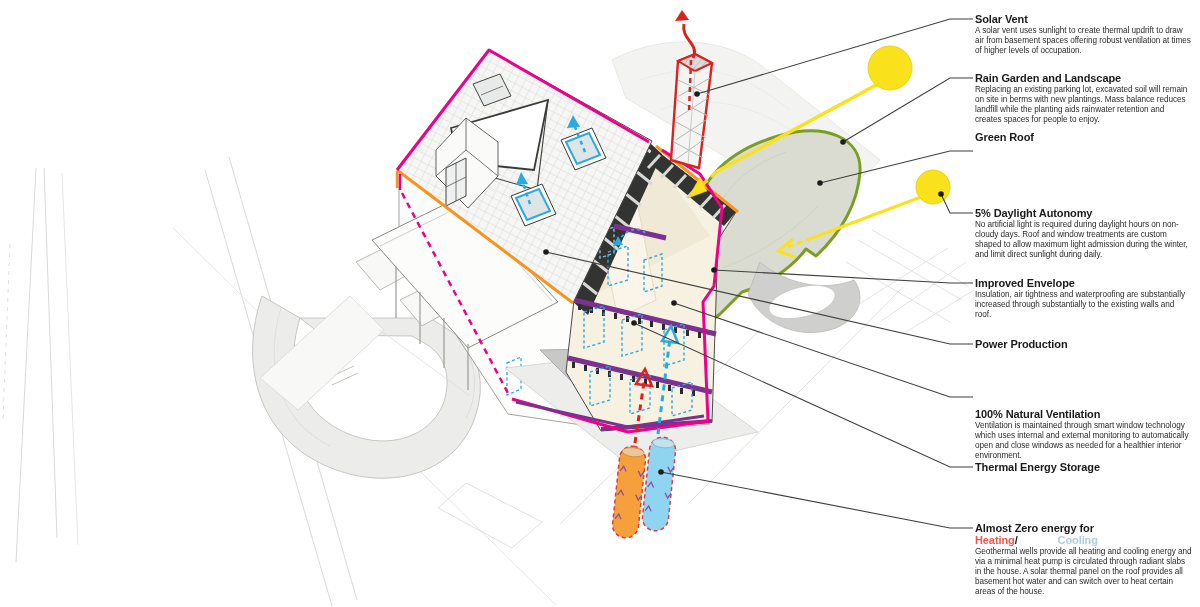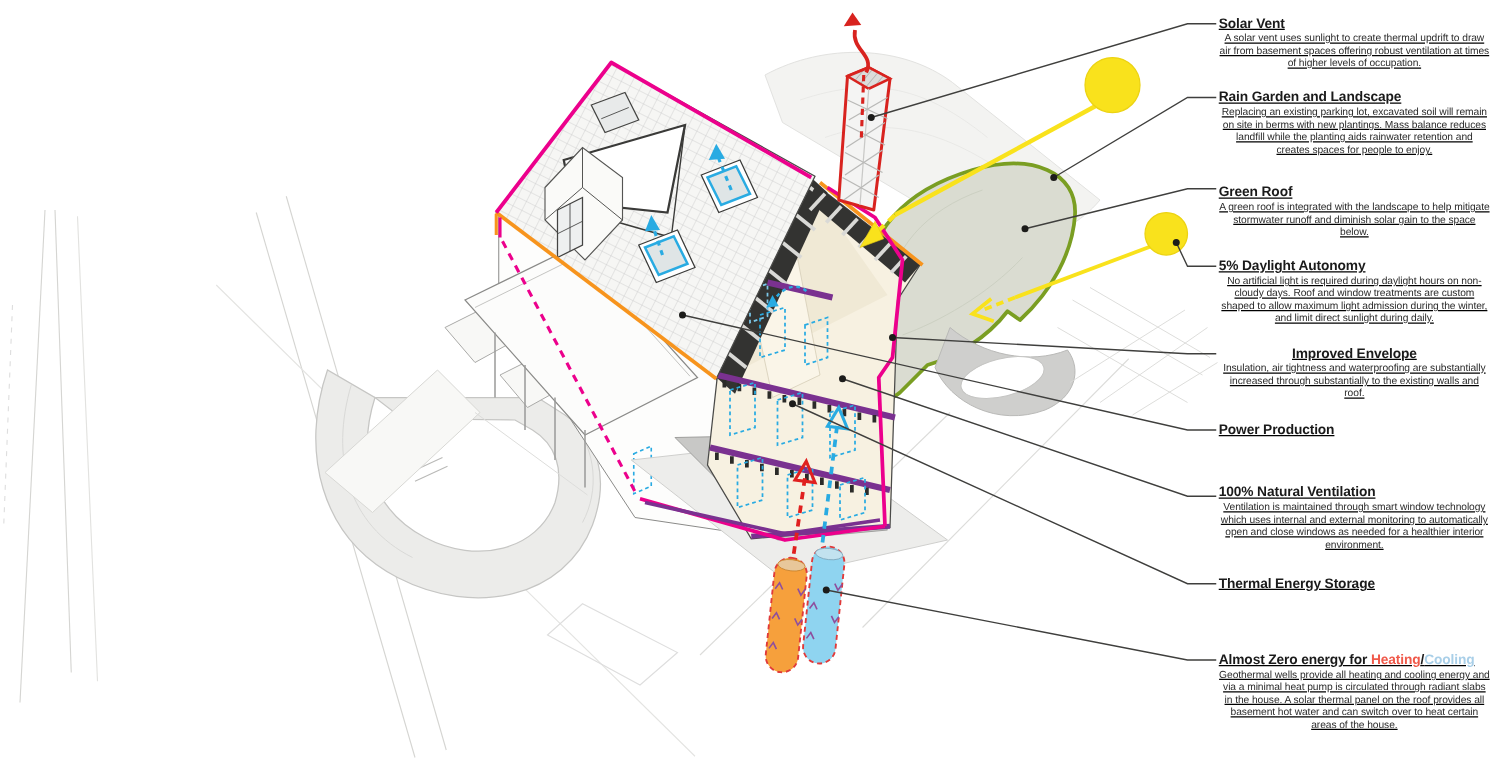--- a/index.html
+++ b/index.html
@@ -1,25 +1,25 @@
 <!DOCTYPE html>
 <html><head>
 <meta charset="utf-8">
 <style>
   html,body{margin:0;padding:0;background:#fff;}
   .stage{position:relative;width:1200px;height:607px;background:#ffffff;overflow:hidden;
          font-family:"Liberation Sans",sans-serif;}
   .stage svg{position:absolute;left:0;top:0;}
-  .ann{position:absolute;left:975px;width:217px;text-decoration:underline;}
+  .ann{position:absolute;left:975px;width:217px;}
   .ann h3{margin:0;font:700 11px/12px "Liberation Sans",sans-serif;letter-spacing:-0.1px;color:#1a1a1a;}
-  .ann p{margin:1px 0 0;font:400 8.2px/10px "Liberation Sans",sans-serif;color:#2b2b2b;letter-spacing:-0.05px;text-align:center;}
+  .ann p{margin:1px 0 0;font:400 8.2px/10px "Liberation Sans",sans-serif;color:#2b2b2b;letter-spacing:-0.05px;}
   .c-red{color:#da2128;} .c-dkgreen{color:#1e7a4b;} .c-lime{color:#8cbb2a;}
-  .c-amber{color:#f9b233;} .c-magenta{color:#ec008c;text-align:center;} .c-orange{color:#f7941d;}
+  .c-amber{color:#f9b233;} .c-magenta{color:#ec008c;} .c-orange{color:#f7941d;}
   .c-cyan{color:#29abe2;} .c-purple{color:#9455a0;} .c-black{color:#1a1a1a;}
-  .c-heat{color:#f0594a;} .c-cool{color:#a9cfe8;}
+  .c-heat{color:#f0594a;} .c-cool{color:#a9cfe8;padding-left:40px;}
 </style>
 </head>
 <body>
 
 <div class="stage">
 
 <svg width="1200" height="607" viewBox="0 0 1200 607">
   <defs>
     <pattern id="shg" width="8" height="8" patternUnits="userSpaceOnUse" patternTransform="rotate(27)">
       <rect width="8" height="8" fill="#f6f6f4"></rect>
@@ -318,36 +318,35 @@
 </svg>
 
 <div class="ann" style="top:13px">
   <h3 class="c-red">Solar Vent</h3>
   <p>A solar vent uses sunlight to create thermal updrift to draw air from basement spaces offering robust ventilation at times of higher levels of occupation.</p>
 </div>
 <div class="ann" style="top:72px">
   <h3 class="c-dkgreen">Rain Garden and Landscape</h3>
   <p>Replacing an existing parking lot, excavated soil will remain on site in berms with new plantings. Mass balance reduces landfill while the planting aids rainwater retention and creates spaces for people to enjoy.</p>
 </div>
-<div class="ann" style="top:148px">
+<div class="ann" style="top:131px">
   <h3 class="c-lime">Green Roof</h3>
-  <p>A green roof is integrated with the landscape to help mitigate stormwater runoff and diminish solar gain to the space below.</p>
 </div>
 <div class="ann" style="top:207px">
   <h3 class="c-amber">5% Daylight Autonomy</h3>
   <p>No artificial light is required during daylight hours on non-cloudy days. Roof and window treatments are custom shaped to allow maximum light admission during the winter, and limit direct sunlight during daily.</p>
 </div>
 <div class="ann" style="top:277px">
   <h3 class="c-magenta">Improved Envelope</h3>
   <p>Insulation, air tightness and waterproofing are substantially increased through substantially to the existing walls and roof.</p>
 </div>
 <div class="ann" style="top:338px">
   <h3 class="c-orange">Power Production</h3>
 </div>
-<div class="ann" style="top:388px">
+<div class="ann" style="top:408px">
   <h3 class="c-cyan">100% Natural Ventilation</h3>
   <p>Ventilation is maintained through smart window technology which uses internal and external monitoring to automatically open and close windows as needed for a healthier interior environment.</p>
 </div>
 <div class="ann" style="top:461px">
   <h3 class="c-purple">Thermal Energy Storage</h3>
 </div>
 <div class="ann" style="top:522px">
   <h3>
     <span class="c-black">Almost Zero energy for </span><span class="c-heat">Heating</span><span class="c-black">/</span><span class="c-cool">Cooling</span>
   </h3>

